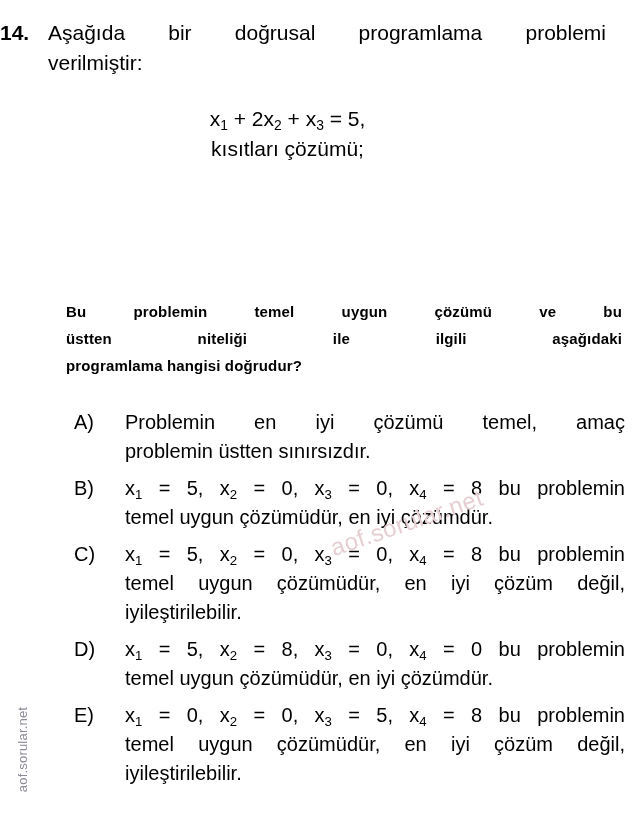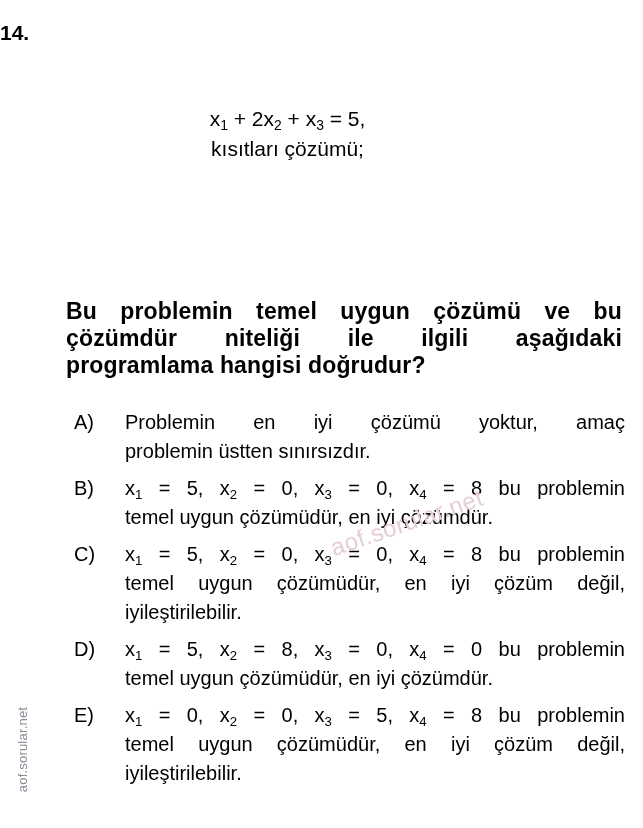--- a/index.html
+++ b/index.html
@@ -68,21 +68,21 @@
     line-height: 0;
   }
   .ge { font-size: 0.95em; }
 
   
   .prompt {
     position: absolute;
     left: 66px;
     top: 298px;
     width: 556px;
-    font-size: 23px;
+    font-size: 15px;
     font-weight: bold;
     line-height: 27px;
     text-align: justify;
     text-align-last: left;
     letter-spacing: 0.15px;
   }
   .prompt .pl { display: block; text-align: justify; text-align-last: justify; }
   .prompt .pl.last { text-align-last: left; }
 
   
@@ -144,38 +144,42 @@
     letter-spacing: 0.2px;
   }
 </style>
 </head>
 <body>
 
 <div id="page">
 
   <div class="qrow">
     <div class="qnum">14.</div>
+    <div class="qtext">
+      <span class="l1">Aşağıda bir doğrusal programlama problemi</span>
+      <span class="l2">verilmiştir:</span>
+    </div>
   </div>
 
   <div class="math" id="math-block">
       <span class="mline">x<sub>1</sub> + 2x<sub>2</sub> + x<sub>3</sub> = 5,</span>
       <span class="mline">kısıtları çözümü;</span>
     </div>
 
   <div class="prompt">
     <span class="pl">Bu problemin temel uygun çözümü ve bu</span>
-    <span class="pl">çözümdür niteliği ile ilgili aşağıdaki</span>
+    <span class="pl">üstten niteliği ile ilgili aşağıdaki</span>
     <span class="pl last">programlama hangisi doğrudur?</span>
   </div>
 
   <div class="options" id="options-list">
       <div class="opt">
         <div class="opt-label">A)</div>
         <div class="opt-body">
-          <span class="ol">Problemin en iyi çözümü yoktur, amaç</span>
+          <span class="ol">Problemin en iyi çözümü temel, amaç</span>
           <span class="ol last">problemin üstten sınırsızdır.</span>
         </div>
       </div>
       <div class="opt">
         <div class="opt-label">B)</div>
         <div class="opt-body">
           <span class="ol">x<sub>1</sub> = 5, x<sub>2</sub> = 0, x<sub>3</sub> = 0, x<sub>4</sub> = 8 bu problemin</span>
           <span class="ol last">temel uygun çözümüdür, en iyi çözümdür.</span>
         </div>
       </div>

